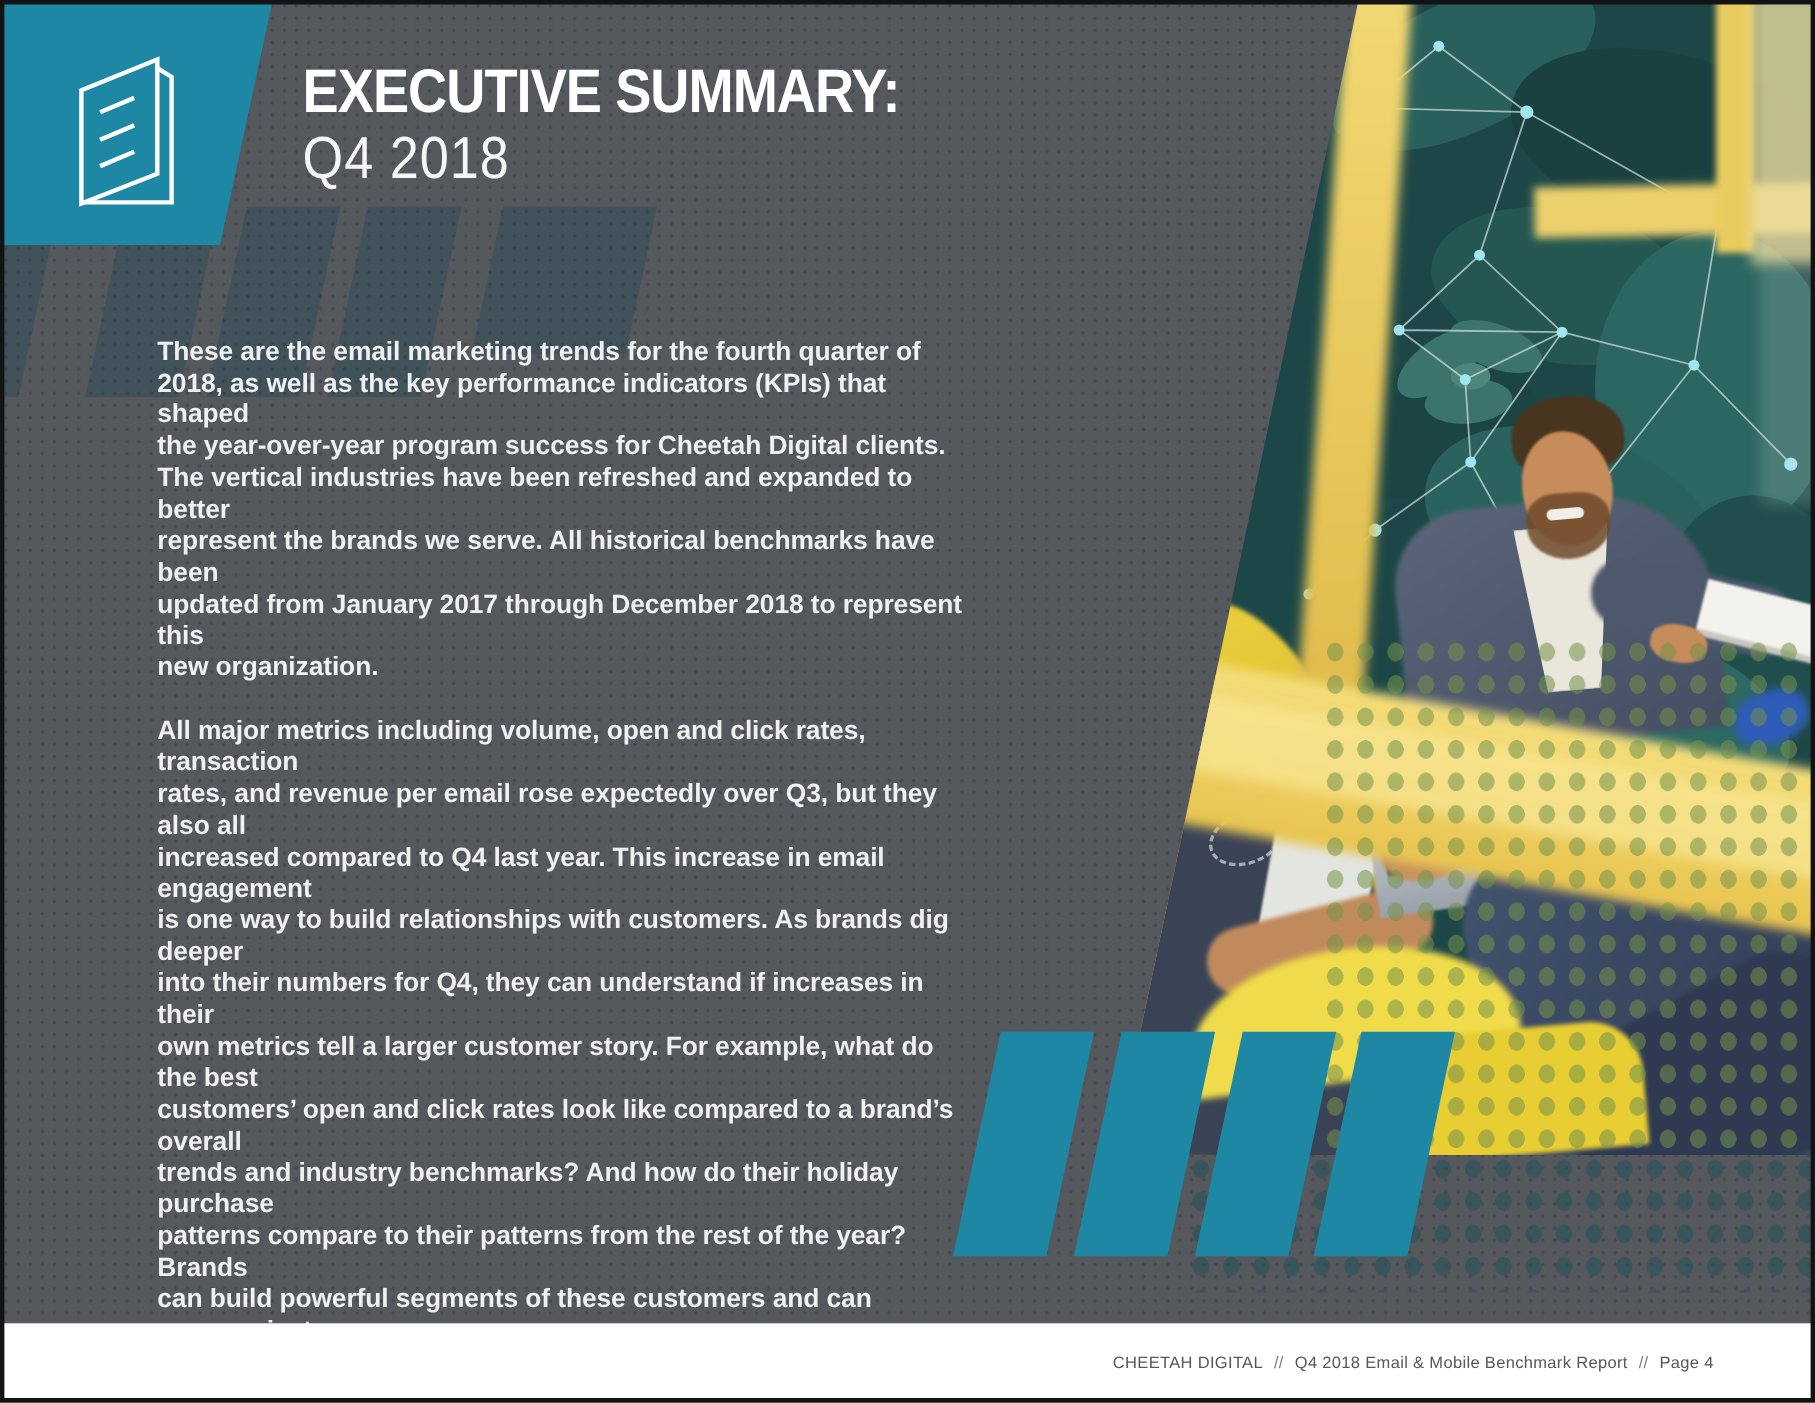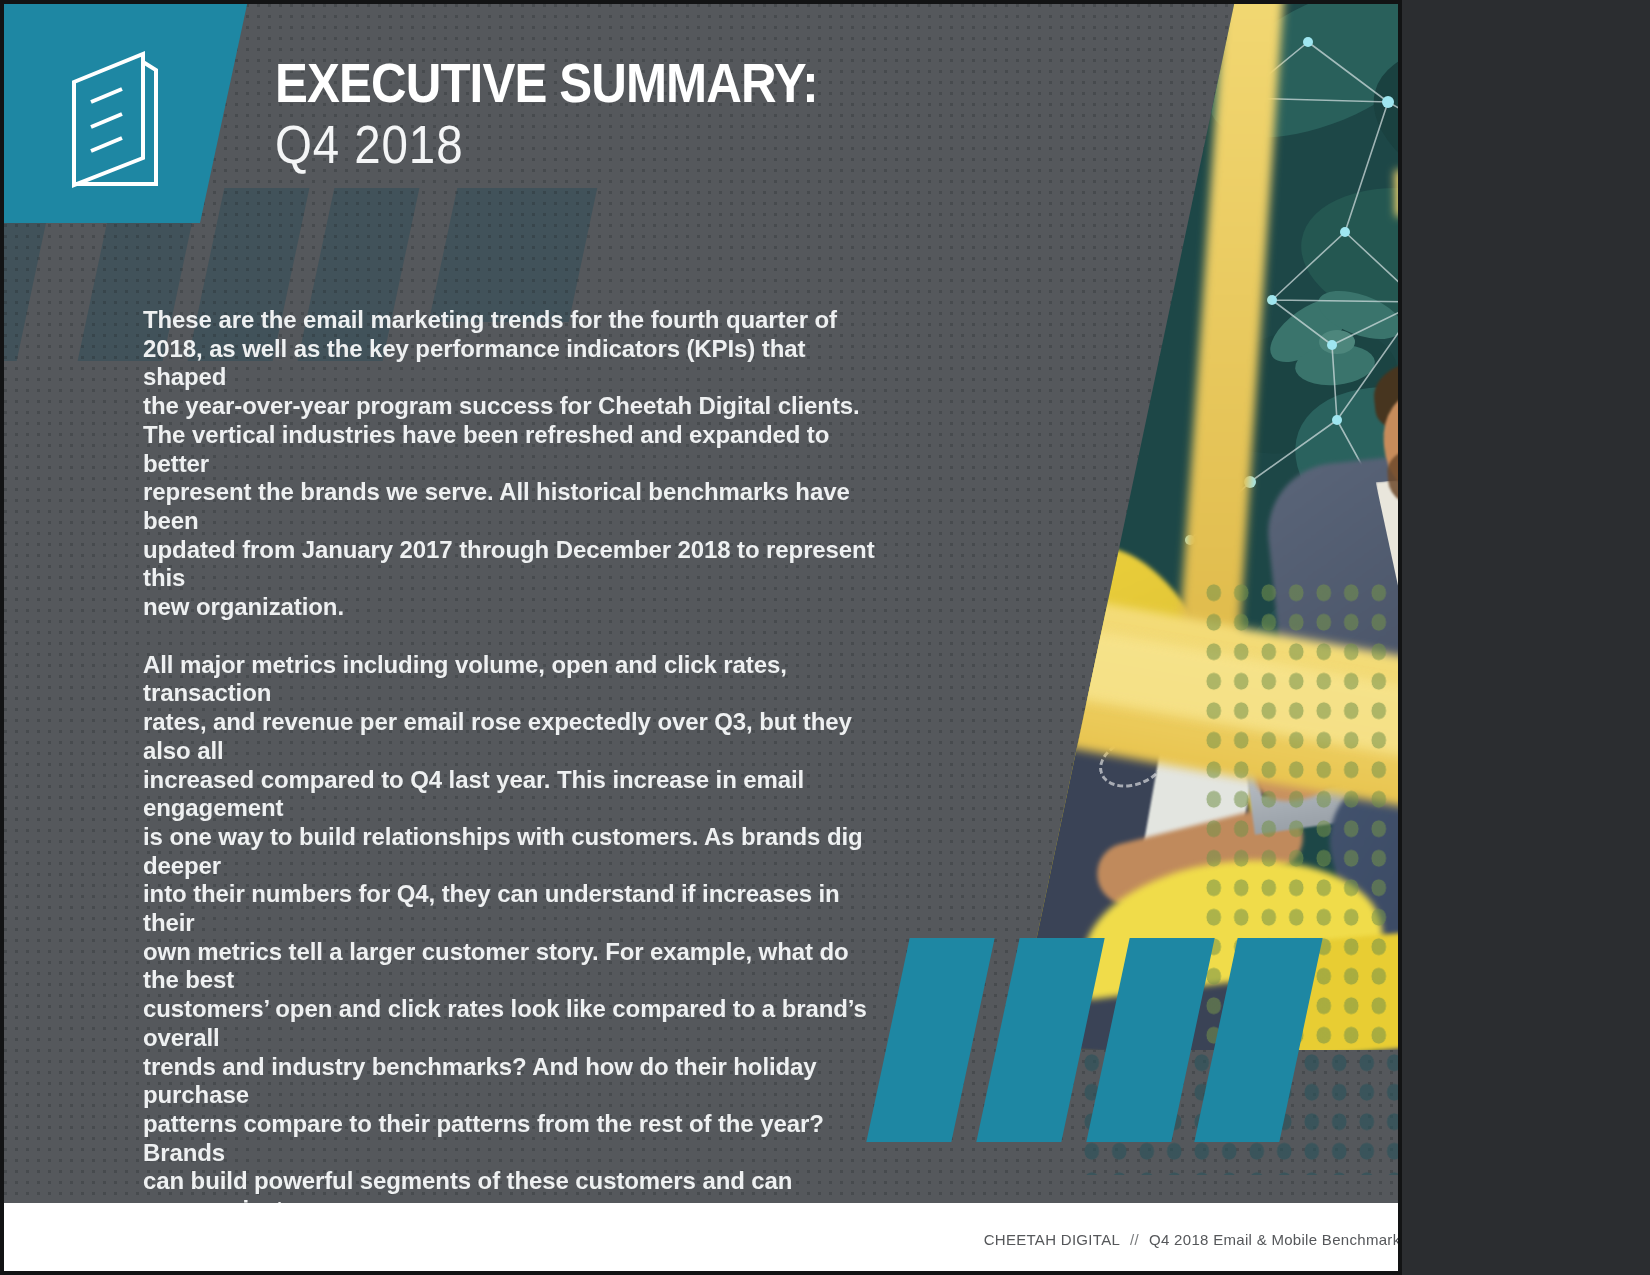--- a/index.html
+++ b/index.html
@@ -2,21 +2,21 @@
 <html style="--bg: #55585c; --stripe: #41525a; --teal: #1e87a3; --wall: #1d4747; --yellow: #e8cb33; --text: #eef0f1; --footer-bg: #ffffff; --footer-text: #55575a;"><head>
 <meta charset="utf-8">
 <style>
   :root{
     --bg:#55585c; --stripe:#41525a; --teal:#1e87a3; --wall:#1d4747;
     --yellow:#e8cb33; --text:#eef0f1; --footer-bg:#ffffff; --footer-text:#55575a;
   }
   *{margin:0;padding:0;box-sizing:border-box;}
   html,body{width:1650px;height:1275px;overflow:hidden;}
   body{font-family:"Liberation Sans",sans-serif;background:#2b2d30;}
-  .page{position:relative;width:1402px;height:1275px;background:var(--bg);overflow:hidden;}
+  .page{position:relative;width:1650px;height:1275px;background:var(--bg);overflow:hidden;}
 
   
   .stripe{position:absolute;top:188px;height:173px;background:var(--stripe);transform:skewX(-12deg);z-index:1;}
   .stripe.wide{height:134px;}
 
   
   .texture{position:absolute;left:0;top:0;width:1650px;height:1203px;z-index:2;pointer-events:none;
     background-image:radial-gradient(circle, rgba(22,25,27,0.22) 1.6px, transparent 1.9px);
     background-size:11px 11px;}
 
@@ -43,21 +43,21 @@
     background-image:radial-gradient(ellipse 10.5px 12px, rgba(116,146,74,0.55) 68%, transparent 72%);
     background-size:27.5px 29.5px;}
   .dots-lower{position:absolute;left:1078px;top:1048px;width:572px;height:127px;z-index:5;pointer-events:none;
     background-image:radial-gradient(ellipse 10.5px 12px, rgba(40,82,90,0.60) 68%, transparent 72%);
     background-size:27.5px 29.5px;}
 
   
   .tealshape{position:absolute;top:938px;width:85px;height:204px;background:var(--teal);transform:skewX(-12deg);z-index:6;}
 
   .footer{position:absolute;left:0;top:1203px;width:1650px;height:72px;background:var(--footer-bg);z-index:7;
-    display:flex;align-items:center;justify-content:flex-end;padding-right:120px;
+    display:flex;align-items:center;justify-content:flex-end;padding-right:92px;
     color:var(--footer-text);font-size:15px;letter-spacing:0.3px;}
   .footer .sep{margin:0 10px;color:#7a7c7e;}
 
   .frame{position:absolute;inset:0;z-index:10;pointer-events:none;box-shadow:inset 0 0 0 4px #121314;}
 </style>
 </head>
 <body>
 
 <div class="page">
 

